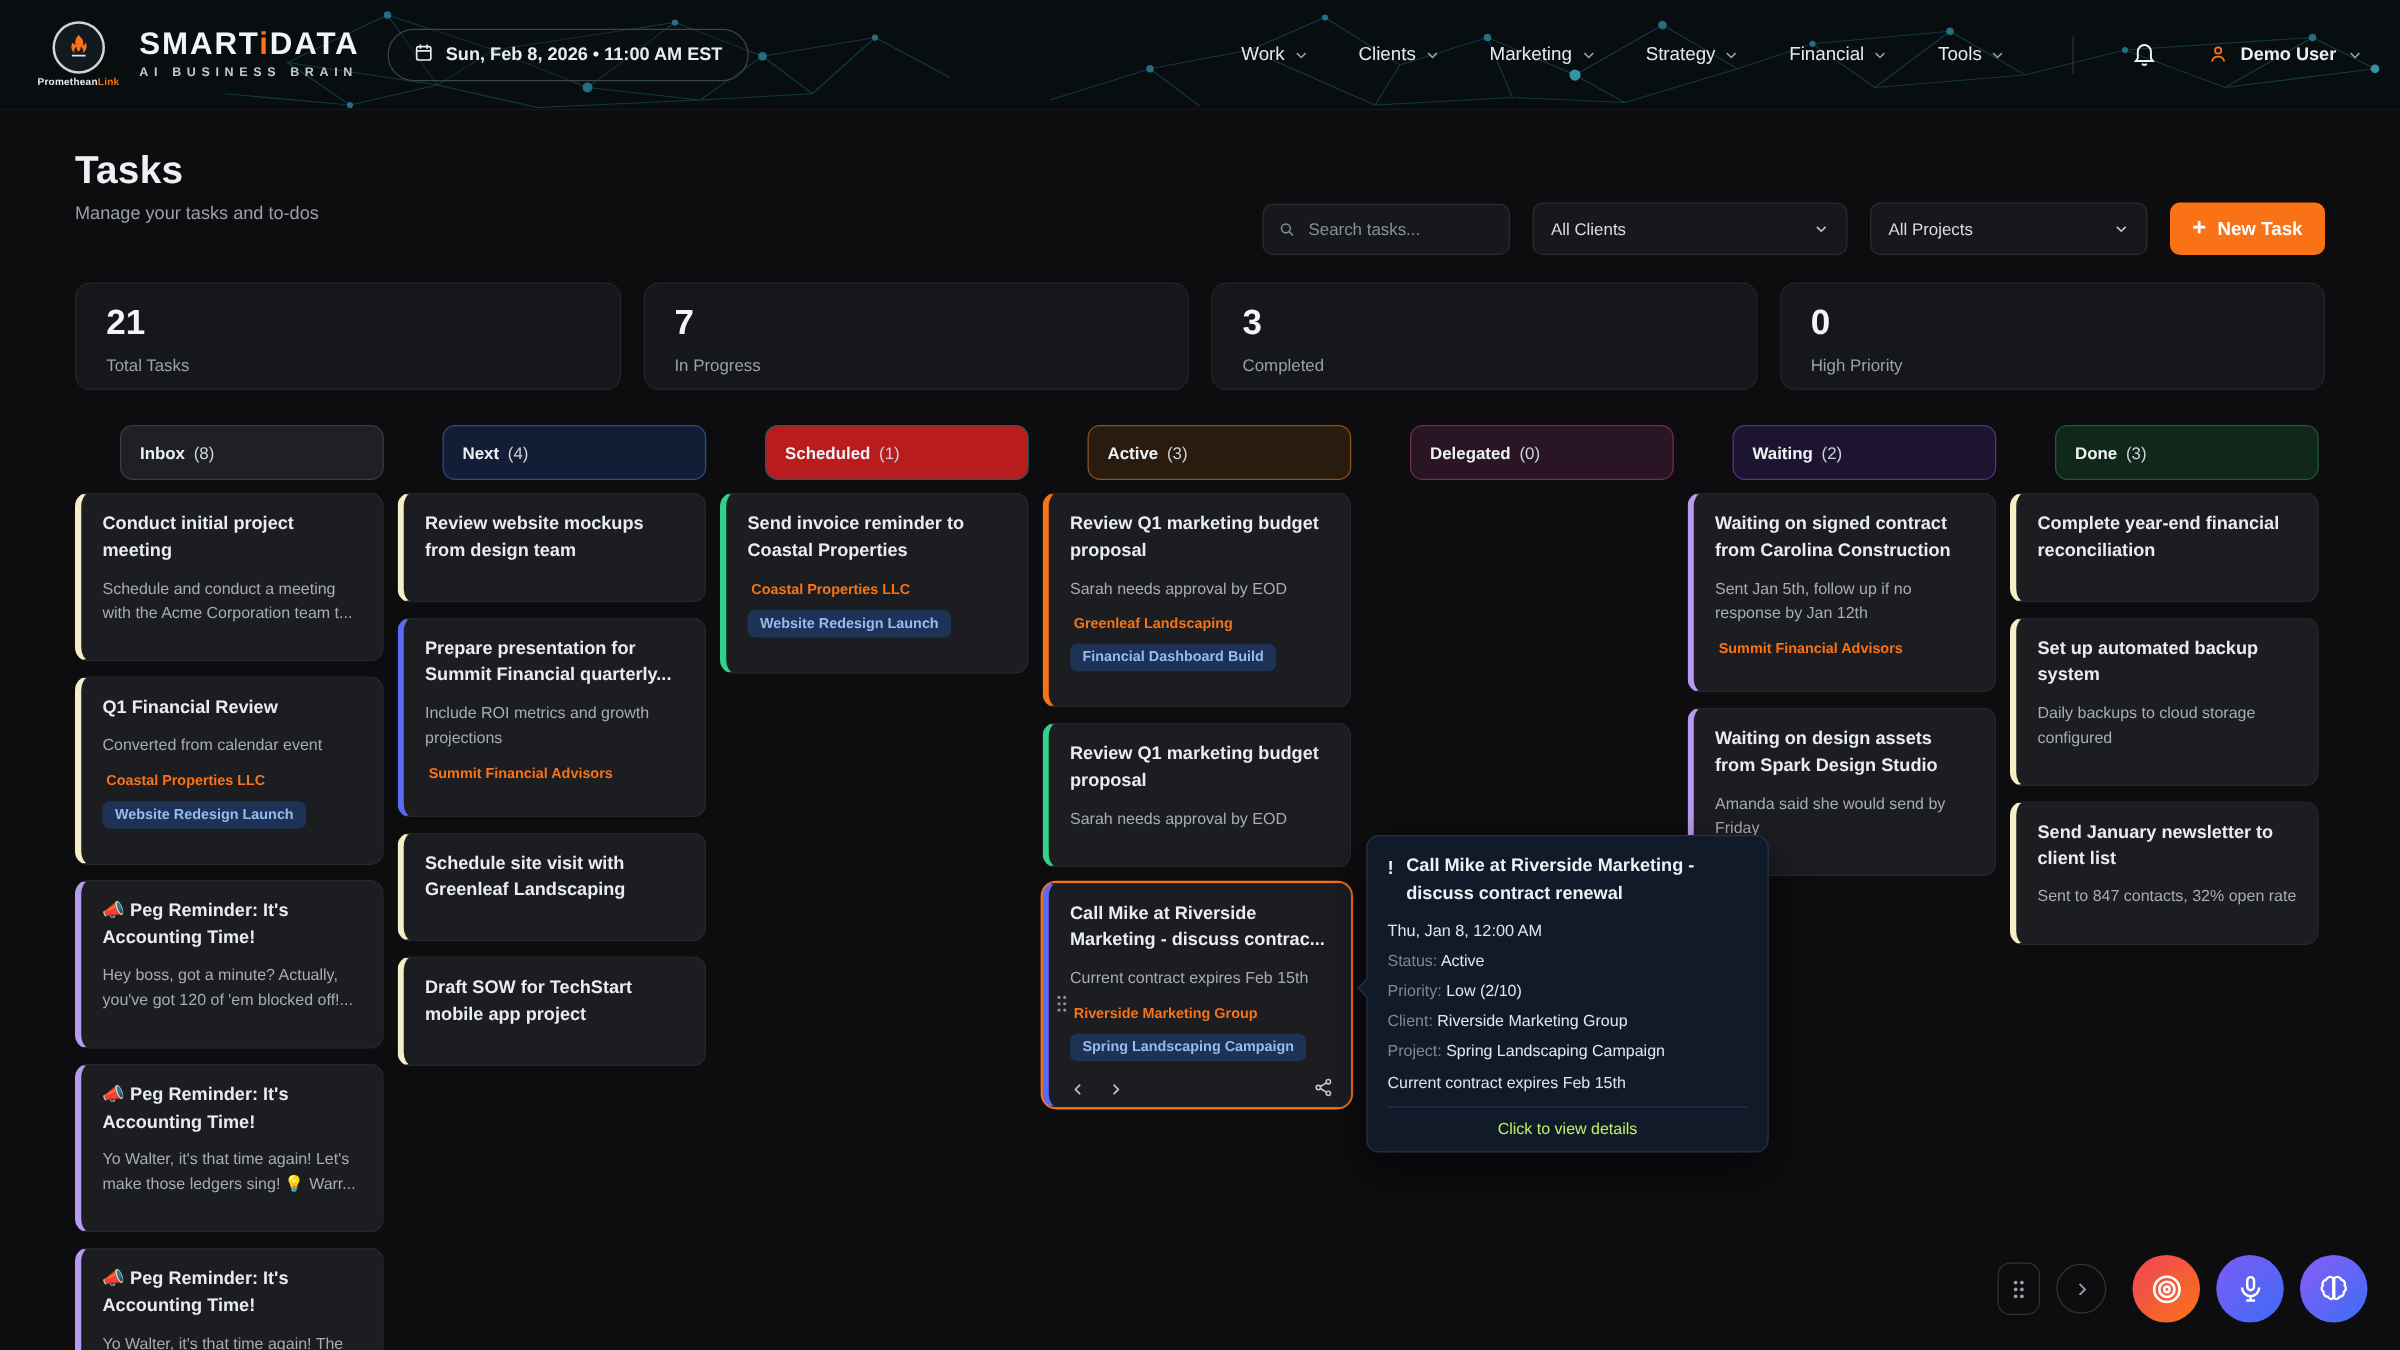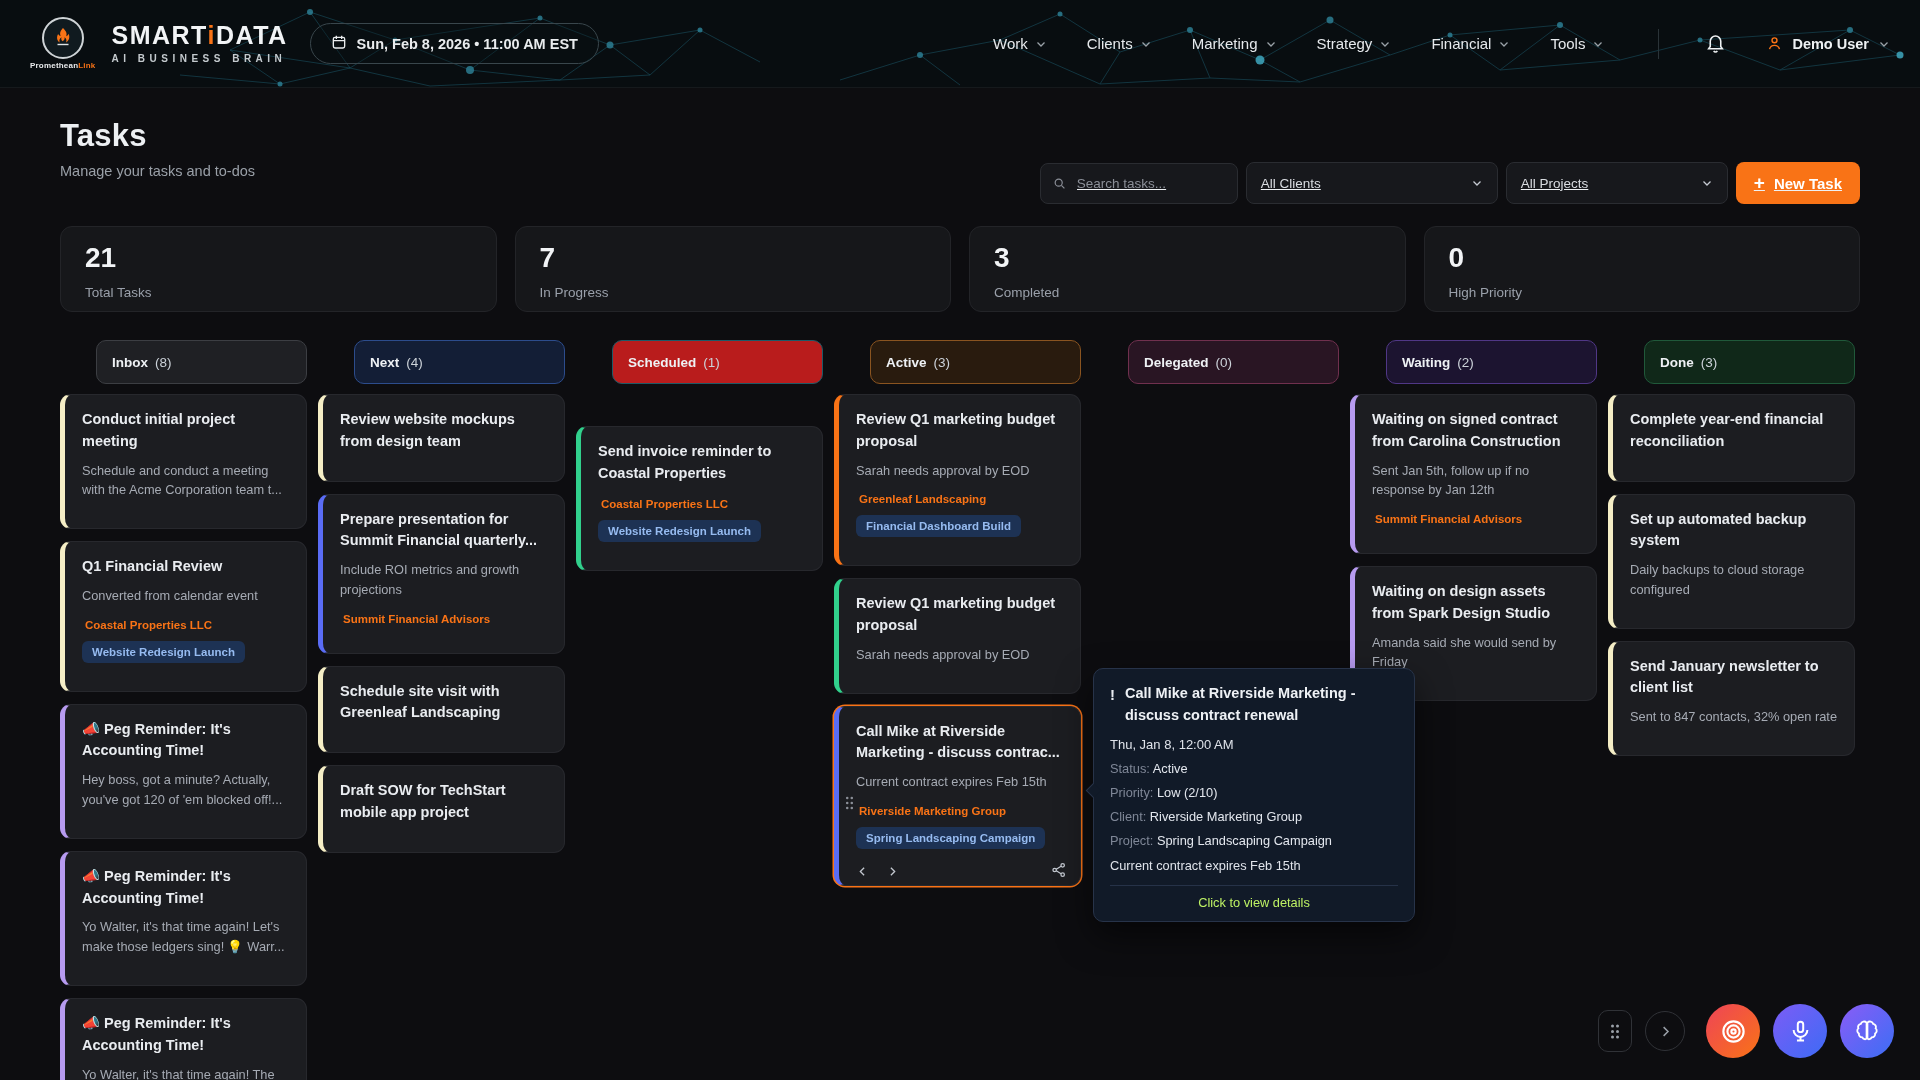--- a/index.html
+++ b/index.html
@@ -37,21 +37,21 @@
   .nav-item { display:flex; align-items:center; gap:7px; font-size:15px; font-weight:500; color:#e6e9ec; cursor:pointer; }
   .nav-divider { width:1px; height:30px; background:#2a3338; margin:0 6px 0 14px; }
   .bell-btn { display:flex; align-items:center; color:#eef1f3; }
   .user-chip { display:flex; align-items:center; gap:9px; font-size:14.5px; font-weight:600; color:#eef1f3; }
   .user-chip .uicon { color:#f97316; display:flex; }
   
   .content { padding:0 60px; position:relative; }
   .page-head { display:flex; justify-content:space-between; margin-top:30px; }
   .page-title { font-size:31px; font-weight:800; letter-spacing:.2px; line-height:36px; }
   .page-sub { font-size:14.5px; color:#9aa0a8; margin-top:9px; }
-  .controls { display:flex; align-items:center; gap:8px; margin-top:44px;text-decoration:underline; }
+  .controls { display:flex; align-items:center; gap:18px; margin-top:44px; }
   .searchbox {
     width:198px; height:41px; background:#17181c; border:1px solid #2a2c31; border-radius:8px;
     display:flex; align-items:center; gap:9px; padding:0 12px; color:#8b8f98;
   }
   .searchbox input {
     background:transparent; border:none; outline:none; color:#d7dadf;
     font-size:13.5px; width:100%; font-family:inherit;
   }
   .searchbox input::placeholder { color:#8b8f98; }
   .select {
@@ -364,21 +364,21 @@
             <div class="card-title">Draft SOW for TechStart mobile app project</div>
           </div>
         </div>
       </div>
       <div class="column">
         <div class="col-header" style="background: #b91c1c; border-color: rgb(29, 90, 103);">
           <span class="col-name">Scheduled</span>
           <span class="col-count">(1)</span>
         </div>
         <div class="cards">
-          <div class="card" style="border-left-color: rgb(49, 208, 140); margin-top: 32px;">
+          <div class="card" style="border-left-color: rgb(49, 208, 140);">
             <div class="card-title">Send invoice reminder to Coastal Properties</div>
             <div class="card-client">Coastal Properties LLC</div>
             <div><span class="card-pill">Website Redesign Launch</span></div>
           </div>
         </div>
       </div>
       <div class="column">
         <div class="col-header" style="background: rgb(41, 27, 14); border-color: rgb(138, 84, 32);">
           <span class="col-name">Active</span>
           <span class="col-count">(3)</span>

